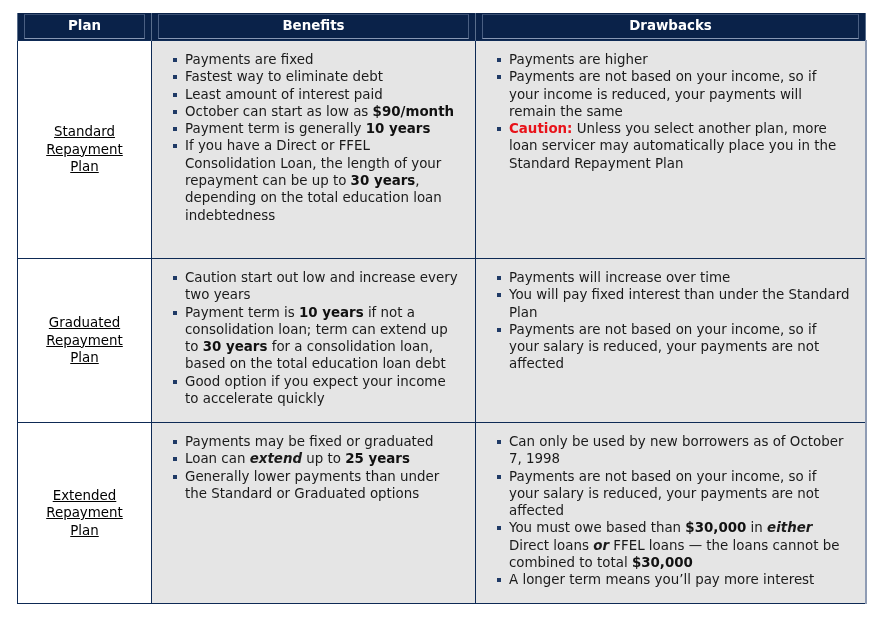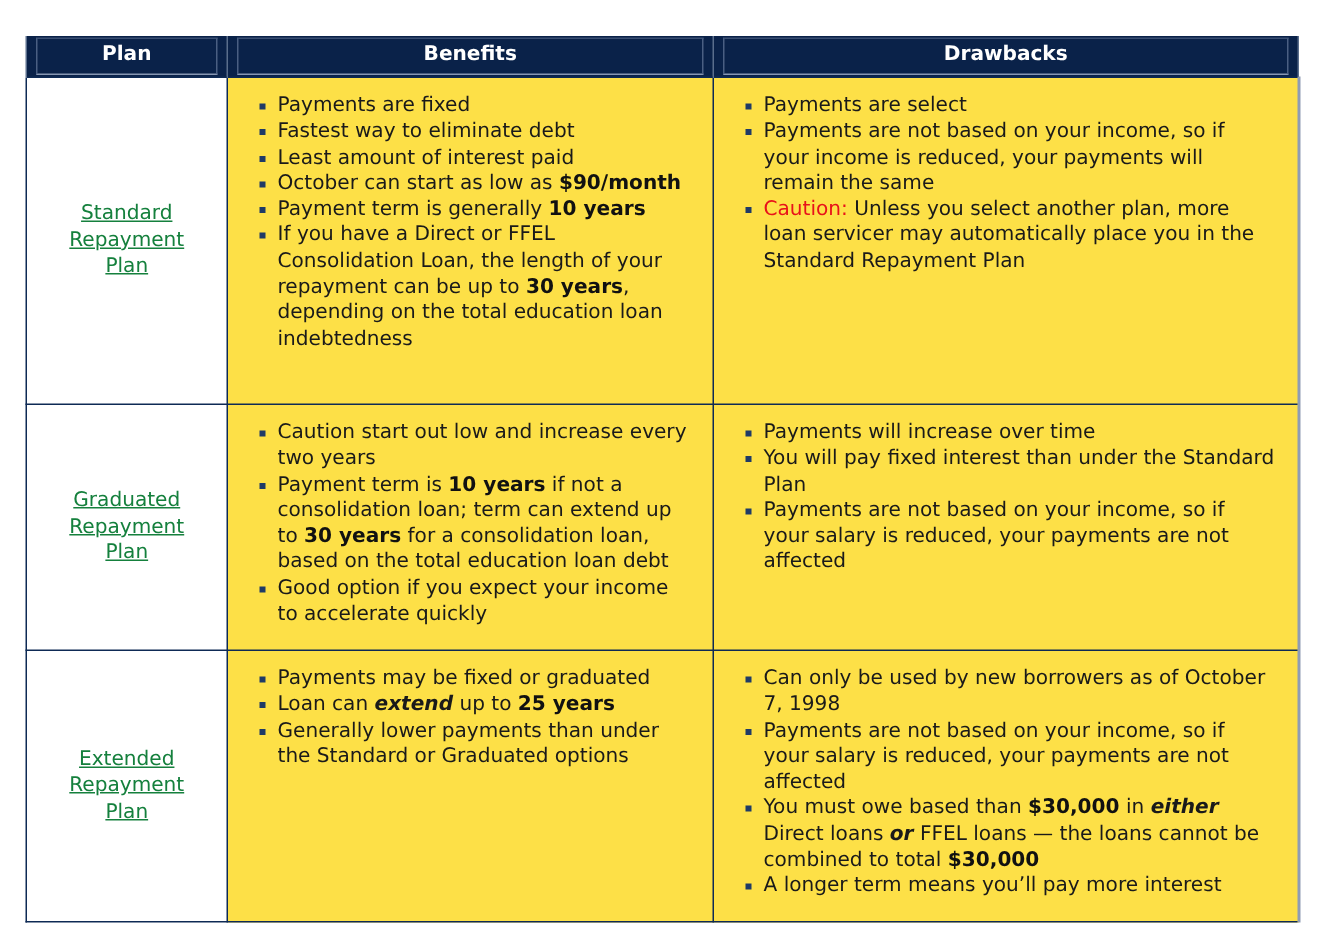--- a/index.html
+++ b/index.html
@@ -1,48 +1,48 @@
 <!DOCTYPE html>
 <html><head>
 <meta charset="utf-8">
 <style>
   html, body { margin: 0; padding: 0; background: #ffffff; }
   body { width: 883px; height: 620px; position: relative; font-family: "DejaVu Sans", sans-serif; }
   .tbl {
-    position: absolute; left: 17px; top: 24px; width: 848px;
+    position: absolute; left: 17px; top: 13px; width: 848px;
     border-collapse: collapse; table-layout: fixed;
     font-size: 13.4px; color: #1a1a1a; line-height: 17.3px;
   }
   .tbl th {
     background: #0a2249; color: #ffffff; font-weight: bold; font-size: 13.4px;
     height: 27px; padding: 0 6px; text-align: center; vertical-align: middle;
     border-left: 1px solid #5a6e8c; border-right: 1px solid #5a6e8c;
   }
   .tbl th .hbox {
     display: block; border: 1px solid #4a5f82; border-bottom: 1px solid #8797b3;
     border-top-color: #3a4f72; padding: 2px 0 3px;
   }
   .tbl td {
     border: 1px solid #0e2a55; vertical-align: top; padding: 0;
   }
   .tbl td.plan {
     background: #ffffff; text-align: center; vertical-align: middle;
     border-left: 1.5px solid #0e2a55;
   }
-  .tbl td.cell { background: #fde047; }
+  .tbl td.cell { background: #e5e5e5; }
   .tbl td.cell.last { border-right: 2px solid #8f9cb4; }
-  .plan a { color: #15803d; text-decoration: underline; display: inline-block; line-height: 17.5px; }
+  .plan a { color: #000000; text-decoration: underline; display: inline-block; line-height: 17.5px; }
   ul { list-style: none; margin: 0; padding: 10px 14px 0 20px; }
   li { position: relative; padding-left: 13px; }
   li::before {
     content: ""; position: absolute; left: 1px; top: 7px; width: 4px; height: 4px; background: #1f3a66;
   }
   .b { font-weight: bold; color: #111; }
   .i { font-style: italic; font-weight: bold; }
-  .caution { color: #e8121a; font-weight: normal; }
+  .caution { color: #e8121a; font-weight: bold; }
 </style>
 </head>
 <body>
 
 <table class="tbl">
   <colgroup>
     <col style="width:134px">
     <col style="width:324px">
     <col style="width:390px">
   </colgroup>
@@ -73,21 +73,21 @@
             <li><span>Payments are fixed</span></li>
             <li><span>Fastest way to eliminate debt</span></li>
             <li><span>Least amount of interest paid</span></li>
             <li><span>October can start as low as </span><span class="b">$90/month</span></li>
             <li><span>Payment term is generally </span><span class="b">10 years</span></li>
             <li><span>If you have a Direct or FFEL Consolidation Loan, the length of your repayment can be up to </span><span class="b">30 years</span><span>, depending on the total education loan indebtedness</span></li>
           </ul>
         </td>
       <td class="cell last">
           <ul>
-            <li><span>Payments are select</span></li>
+            <li><span>Payments are higher</span></li>
             <li><span>Payments are not based on your income, so if your income is reduced, your payments will remain the same</span></li>
             <li><span class="caution">Caution:</span><span> Unless you select another plan, more loan servicer may automatically place you in the Standard Repayment Plan</span></li>
           </ul>
         </td>
     </tr>
     <tr style="height:164px">
       <td class="plan">
         <a href="#">
           <span>Graduated</span><br>
           <span>Repayment</span><br>

